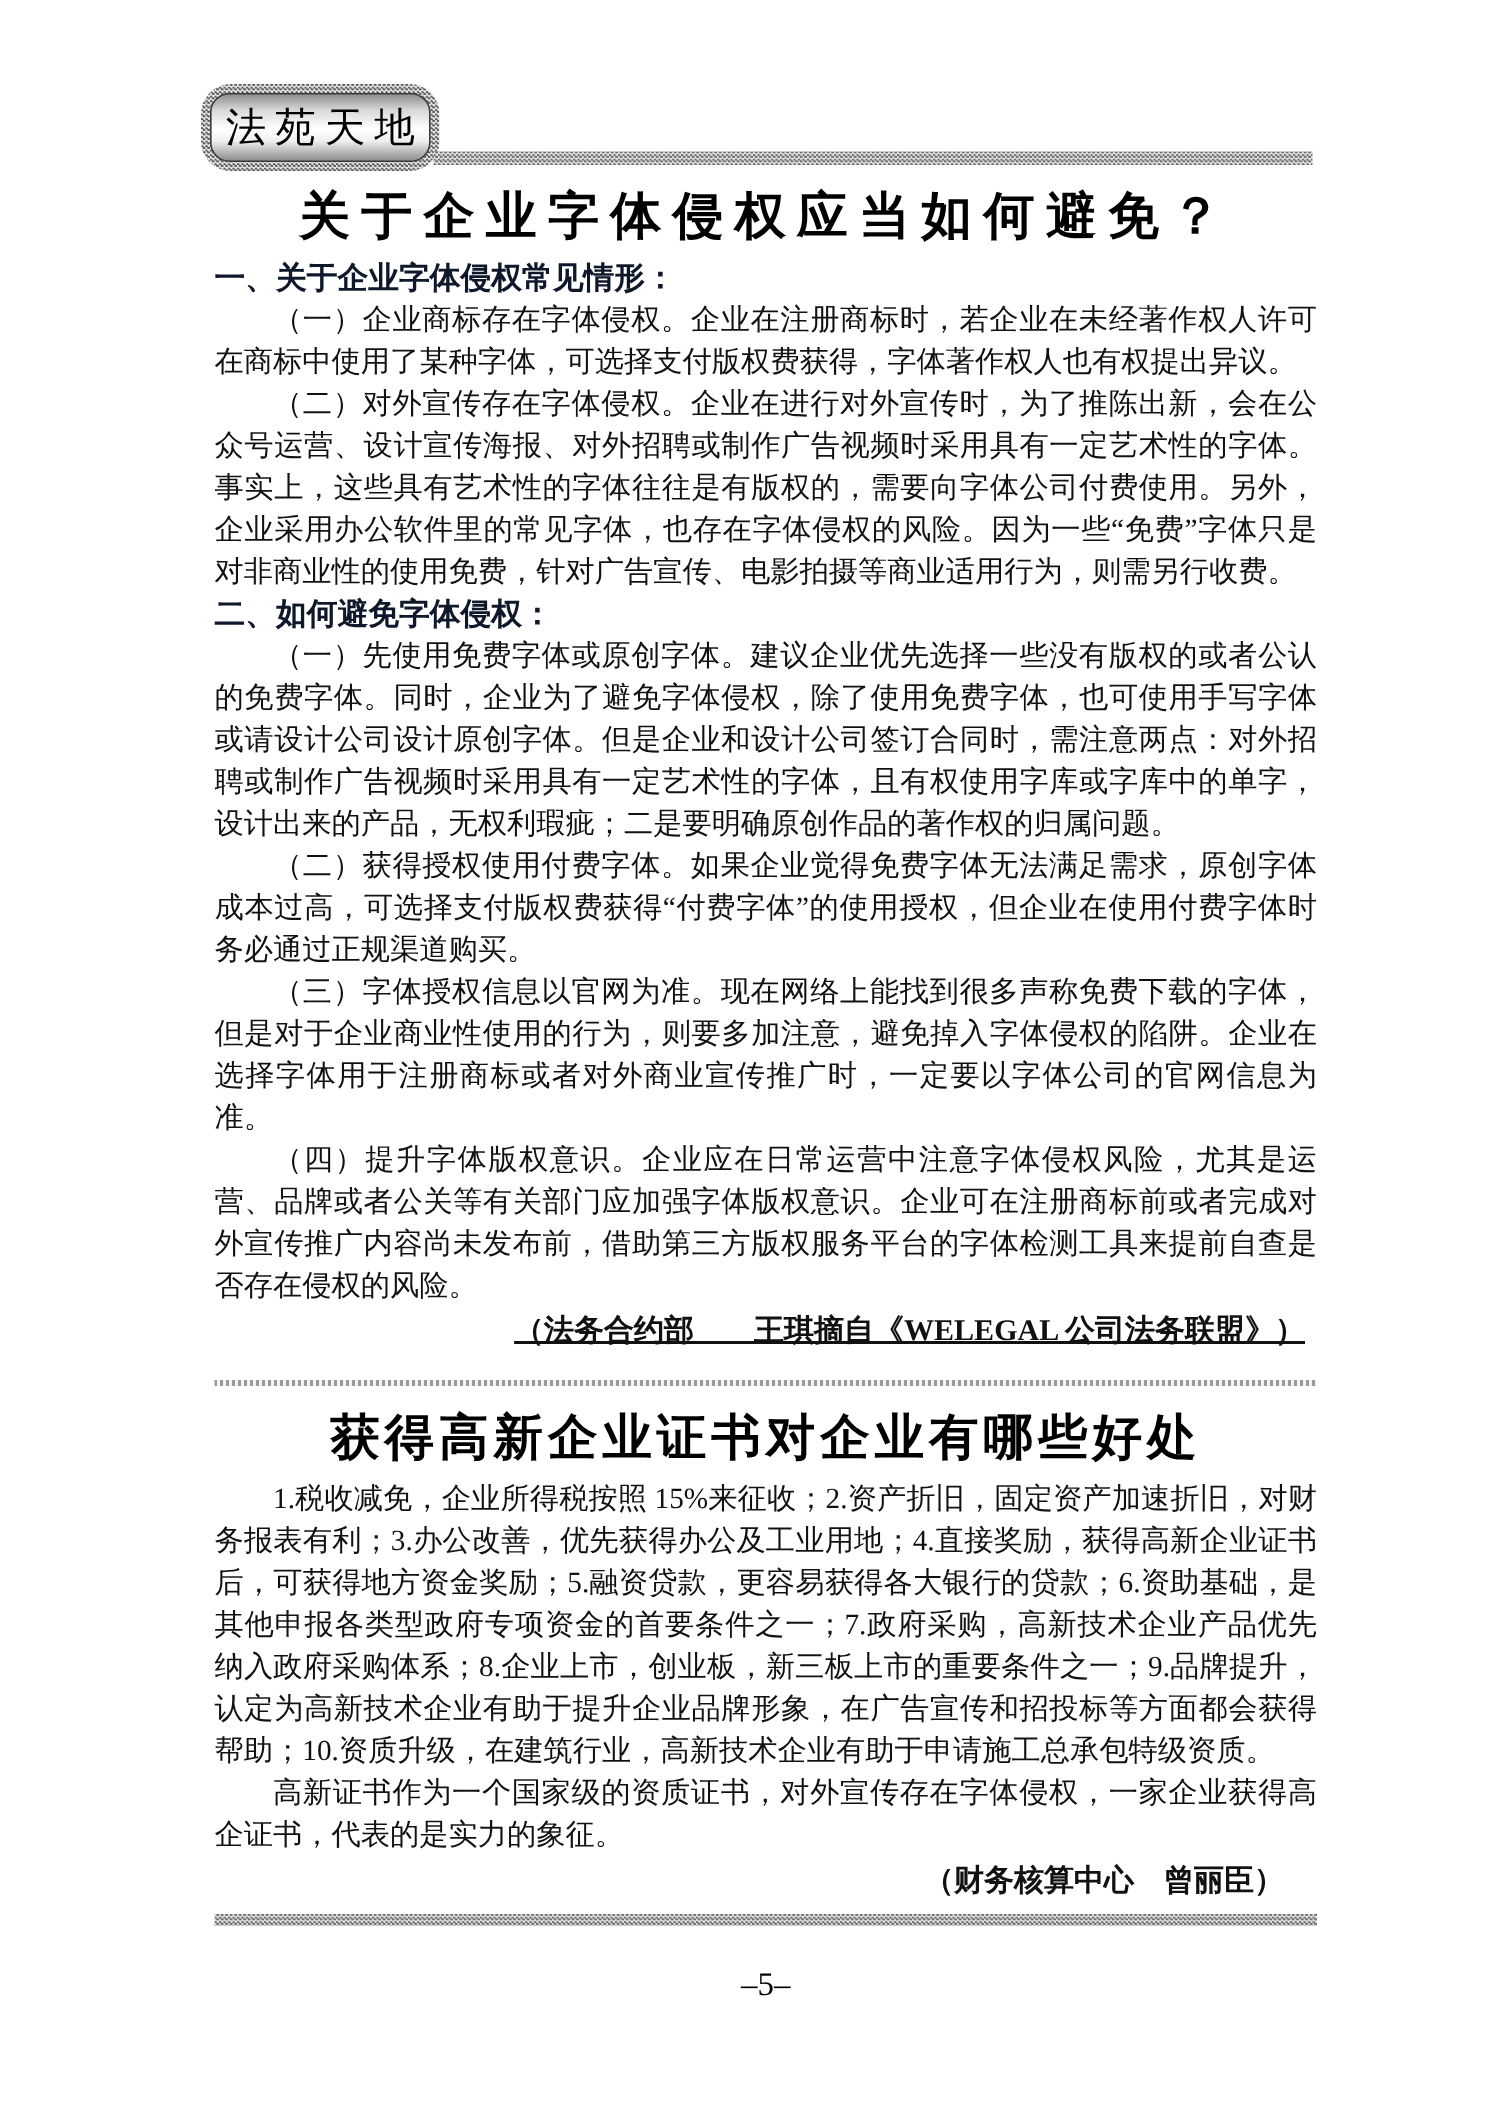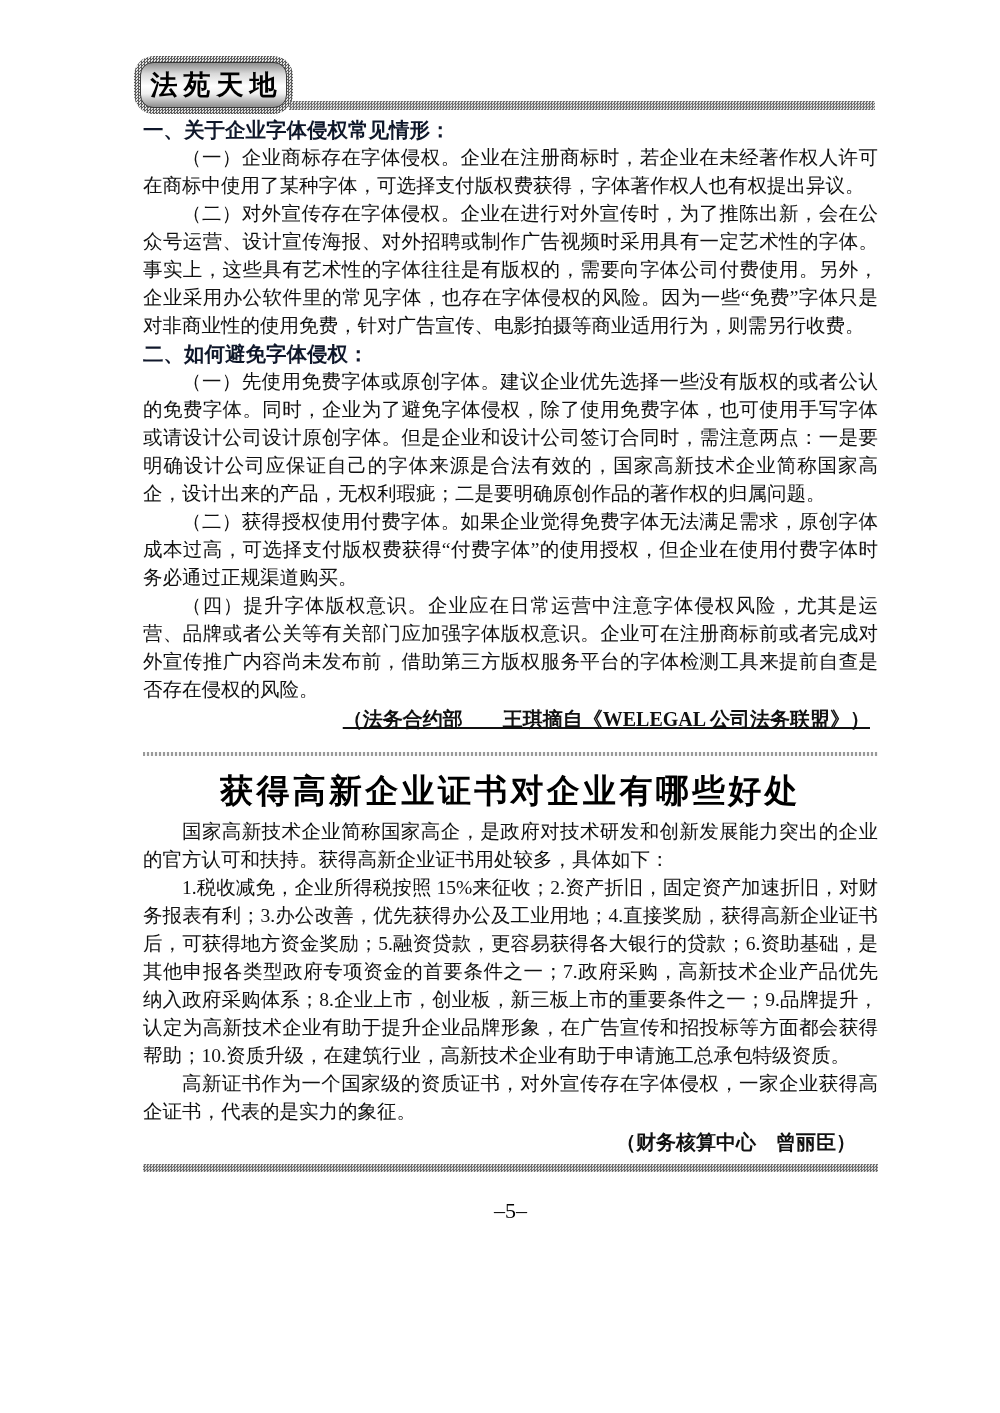--- a/index.html
+++ b/index.html
@@ -27,21 +27,21 @@
   }
   .badge-inner {
     width: 100%; height: 100%;
     border-radius: 13px;
     border: 1px solid #3a3a3a;
     background: linear-gradient(180deg, #8f8f8f 0%, #d8d8d8 24%, #ffffff 52%, #f0f0f0 70%, #8e8e8e 100%);
     display: flex; align-items: center; justify-content: center;
   }
   .badge-text {
     font-family: "Liberation Sans", sans-serif;
-    font-weight: bold;
+    font-weight: normal;
     font-size: 27px;
     letter-spacing: 6px;
     text-indent: 6px;
     color: #000;
   }
   .header-rule {
     position: absolute; left: 289px; top: 101px;
     width: 586px; height: 9px;
     background: repeating-conic-gradient(#6f6f6f 0% 25%, #dcdcdc 0% 50%);
     background-size: 3px 3px;
@@ -115,39 +115,40 @@
       <div class="badge-inner">
         <span class="badge-text">法苑天地</span>
       </div>
     </div>
     <div class="header-rule"></div>
   </div>
 
   <div class="content">
 
     <div class="article">
+      <h1 class="article-title title-1">关于企业字体侵权应当如何避免？</h1>
 
       <h2 class="section-heading">一、关于企业字体侵权常见情形：</h2>
       <p class="body-p">（一）企业商标存在字体侵权。企业在注册商标时，若企业在未经著作权人许可在商标中使用了某种字体，可选择支付版权费获得，字体著作权人也有权提出异议。</p>
       <p class="body-p">（二）对外宣传存在字体侵权。企业在进行对外宣传时，为了推陈出新，会在公众号运营、设计宣传海报、对外招聘或制作广告视频时采用具有一定艺术性的字体。事实上，这些具有艺术性的字体往往是有版权的，需要向字体公司付费使用。另外，企业采用办公软件里的常见字体，也存在字体侵权的风险。因为一些“免费”字体只是对非商业性的使用免费，针对广告宣传、电影拍摄等商业适用行为，则需另行收费。</p>
 
       <h2 class="section-heading">二、如何避免字体侵权：</h2>
-      <p class="body-p">（一）先使用免费字体或原创字体。建议企业优先选择一些没有版权的或者公认的免费字体。同时，企业为了避免字体侵权，除了使用免费字体，也可使用手写字体或请设计公司设计原创字体。但是企业和设计公司签订合同时，需注意两点：一是要明确设计公司应保证自己的字体来源是合法有效的，国家高新技术企业简称国家高企，设计出来的产品，无权利瑕疵；二是要明确原创作品的著作权的归属问题。</p>
+      <p class="body-p">（一）先使用免费字体或原创字体。建议企业优先选择一些没有版权的或者公认的免费字体。同时，企业为了避免字体侵权，除了使用免费字体，也可使用手写字体或请设计公司设计原创字体。但是企业和设计公司签订合同时，需注意两点：对外招聘或制作广告视频时采用具有一定艺术性的字体，且有权使用字库或字库中的单字，设计出来的产品，无权利瑕疵；二是要明确原创作品的著作权的归属问题。</p>
       <p class="body-p">（二）获得授权使用付费字体。如果企业觉得免费字体无法满足需求，原创字体成本过高，可选择支付版权费获得“付费字体”的使用授权，但企业在使用付费字体时务必通过正规渠道购买。</p>
+      <p class="body-p">（三）字体授权信息以官网为准。现在网络上能找到很多声称免费下载的字体，但是对于企业商业性使用的行为，则要多加注意，避免掉入字体侵权的陷阱。企业在选择字体用于注册商标或者对外商业宣传推广时，一定要以字体公司的官网信息为准。</p>
       <p class="body-p">（四）提升字体版权意识。企业应在日常运营中注意字体侵权风险，尤其是运营、品牌或者公关等有关部门应加强字体版权意识。企业可在注册商标前或者完成对外宣传推广内容尚未发布前，借助第三方版权服务平台的字体检测工具来提前自查是否存在侵权的风险。</p>
 
       <div class="attribution attribution-1">（法务合约部　　王琪摘自《WELEGAL 公司法务联盟》）</div>
     </div>
 
     <div class="article-divider"></div>
 
     <div class="article">
       <h1 class="article-title title-2">获得高新企业证书对企业有哪些好处</h1>
 
-      <p class="body-p">国家高新技术企业简称国家高企，是政府对技术研发和创新发展能力突出的企业的官方认可和扶持。获得高新企业证书用处较多，具体如下：</p>
       <p class="body-p">1.税收减免，企业所得税按照 15%来征收；2.资产折旧，固定资产加速折旧，对财务报表有利；3.办公改善，优先获得办公及工业用地；4.直接奖励，获得高新企业证书后，可获得地方资金奖励；5.融资贷款，更容易获得各大银行的贷款；6.资助基础，是其他申报各类型政府专项资金的首要条件之一；7.政府采购，高新技术企业产品优先纳入政府采购体系；8.企业上市，创业板，新三板上市的重要条件之一；9.品牌提升，认定为高新技术企业有助于提升企业品牌形象，在广告宣传和招投标等方面都会获得帮助；10.资质升级，在建筑行业，高新技术企业有助于申请施工总承包特级资质。</p>
       <p class="body-p">高新证书作为一个国家级的资质证书，对外宣传存在字体侵权，一家企业获得高企证书，代表的是实力的象征。</p>
 
       <div class="attribution attribution-2">（财务核算中心　曾丽臣）</div>
     </div>
 
     <div class="bottom-rule"></div>
 
     <div class="page-number">–5–</div>
 

